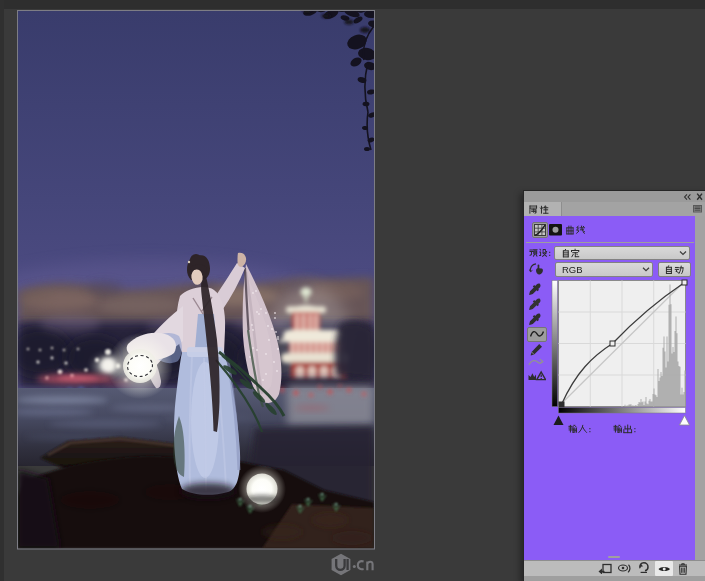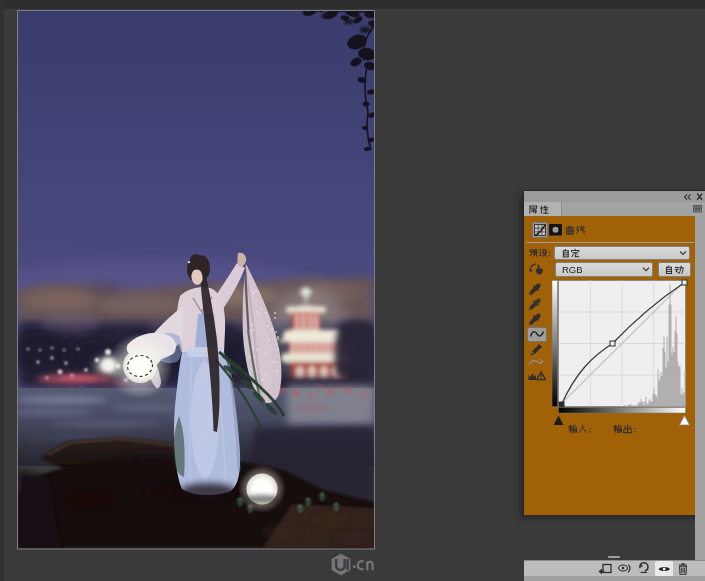--- a/index.html
+++ b/index.html
@@ -295,21 +295,21 @@
       <rect x="17.5" y="10.5" width="357" height="538.5" fill="none" stroke="#7d7d85" stroke-width="1"></rect>
       <g opacity="0.62">
         <polygon points="341.0,553.7 350.4,559.1 350.4,569.9 341.0,575.3 331.6,569.9 331.6,559.1" fill="#9a9aa0"></polygon>
         <path d="M336.2 559 V565.8 C336.2 568.6 338.4 569.8 340.4 569.8 C342.4 569.8 344.6 568.6 344.6 565.8 V559" fill="none" stroke="#3a3a3e" stroke-width="2.3"></path>
         <path d="M347.6 559 V570" stroke="#3a3a3e" stroke-width="2.3"></path>
         <circle cx="354.3" cy="566.5" r="1.5" fill="#9a9aa0"></circle>
         <path d="M363.6 561.4 C360 560.4 357.8 562.6 357.8 565.2 C357.8 567.8 360 570 363.6 569" fill="none" stroke="#9a9aa0" stroke-width="2.1"></path>
         <path d="M367.3 570.3 V561.6 M367.3 564 C368.2 561.2 372.6 560.6 372.6 564.4 V570.3" fill="none" stroke="#9a9aa0" stroke-width="2.1"></path>
       </g>
     </svg>
-    <div style="position:absolute;left:523px;top:190px;width:182px;height:325px;background:#a16207;border-left:1.5px solid #262626;border-top:1.5px solid #262626;box-shadow:-3px 3px 6px rgba(0,0,0,0.35)">
+    <div style="position:absolute;left:523px;top:190px;width:182px;height:391px;background:#8b5cf6;border-left:1.5px solid #262626;border-top:1.5px solid #262626;box-shadow:-3px 3px 6px rgba(0,0,0,0.35)">
       <div style="position:absolute;left:0;top:0;width:100%;height:11px;background:#9b9b9b"></div>
       <svg style="position:absolute;left:158px;top:1px" width="22" height="10" viewBox="0 0 22 10">
         <path d="M5 2.4 L2.6 5 L5 7.6 M8.4 2.4 L6 5 L8.4 7.6" stroke="#2e2e2e" stroke-width="1.1" fill="none"></path>
         <path d="M15.2 1.6 L20 7.8 M20 1.6 L15.2 7.8" stroke="#2e2e2e" stroke-width="1.4" fill="none"></path>
       </svg>
       <div style="position:absolute;left:0;top:11px;width:100%;height:14px;background:#a3a3a3"></div>
       <div style="position:absolute;left:0;top:11px;width:38px;height:14px;background:#b2b2b2;border-right:1px solid #8e8e8e"></div>
       <svg style="position:absolute;left:5px;top:12.5px" width="22" height="11" viewBox="0 0 22 11">
         <g transform="translate(0,1) scale(0.86)">
           <path d="M1 1.2 H8.8 M1.2 1.2 L1 9.6 M1.2 3.6 H8.8 M8.8 1.2 V3.6 M3 5.6 H8 M3 7.4 H8 M5.5 4.6 V8.6 M8 5.6 V9 M8 9 L7 9.6" fill="none" stroke="#2c2c2c" stroke-width="1.16" stroke-linecap="round"></path>

